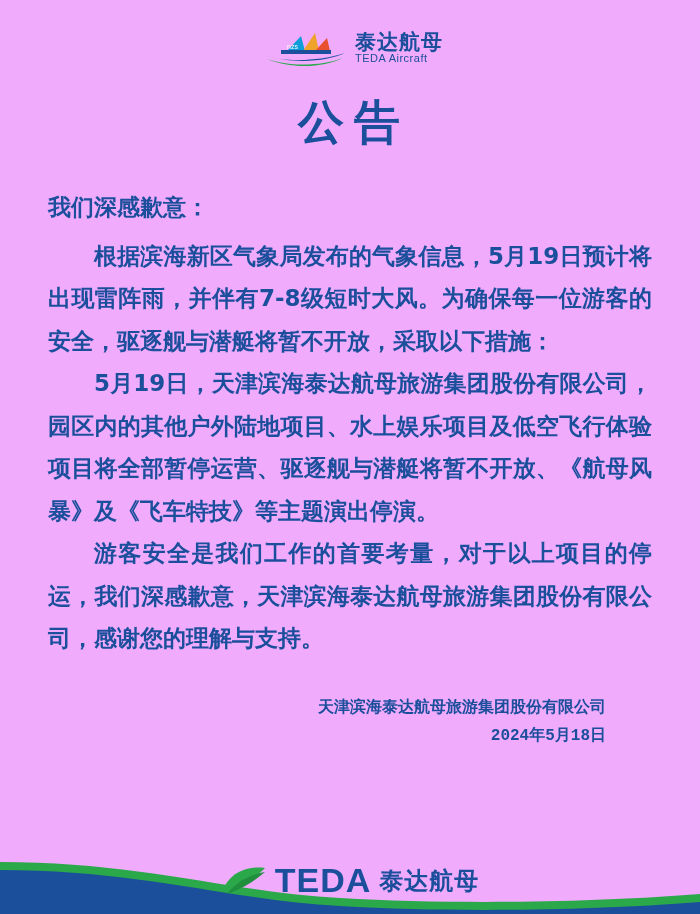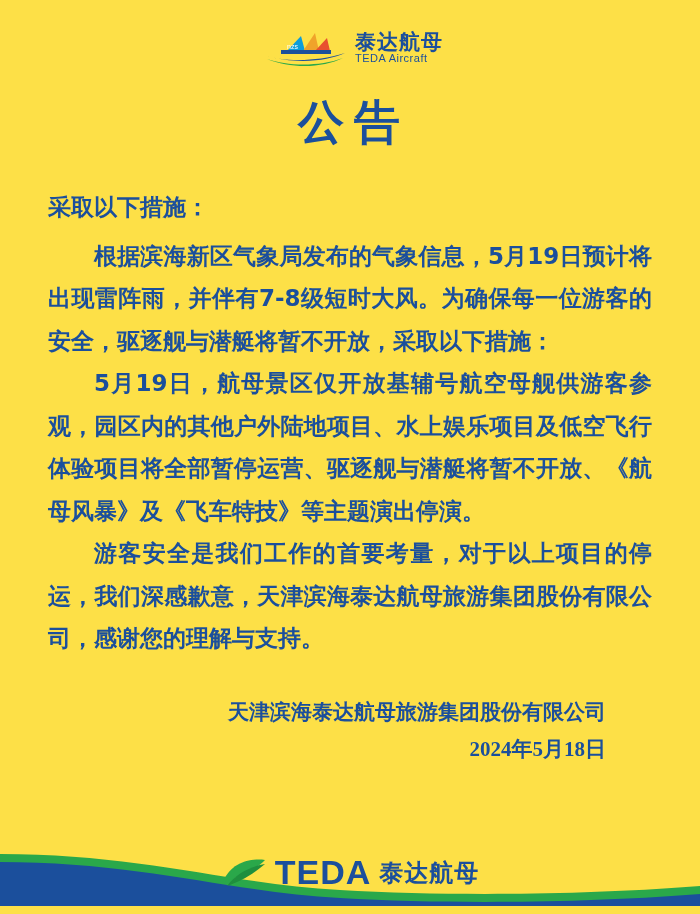--- a/index.html
+++ b/index.html
@@ -13,21 +13,21 @@
     font-family: "Liberation Sans", sans-serif;
     color: #1b4f9c;
     overflow: hidden;
     position: relative;
   }
   .page {
     position: relative;
     width: 700px;
     height: 914px;
     box-sizing: border-box;
-    background: #fde047;
+    background: #f0abfc;
   }
 
   
   .header {
     padding-top: 18px;
     display: flex;
     justify-content: center;
     align-items: center;
     height: 60px;
   }
@@ -89,32 +89,32 @@
     margin: 0;
     text-indent: 2em;
     text-align: justify;
   }
 
   
   .signature {
     margin-top: 34px;
     padding-right: 46px;
     text-align: right;
-    font-size: 21px;
+    font-size: 16px;
     font-weight: bold;
     color: #1b4f9c;
     line-height: 1.75;
-    font-family: Liberation Serif, serif;
+    font-family: Liberation Mono, monospace;
   }
 
   
   .footer {
     position: absolute;
     left: 0;
-    bottom: 8px;
+    bottom: 0;
     width: 556px;
     height: 92px;
   }
   .footer-wave {
     position: absolute;
     left: 0;
     bottom: 0;
     width: 700px;
     height: 92px;
   }
@@ -164,23 +164,23 @@
       <div class="logo-text">
         <span class="logo-cn">泰达航母</span>
         <span class="logo-en">TEDA Aircraft</span>
       </div>
     </div>
   </div>
 
   <div class="title">公告</div>
 
   <div class="content">
-    <p class="salutation">采取以下措施：</p>
+    <p class="salutation">我们深感歉意：</p>
     <p class="para">根据滨海新区气象局发布的气象信息，5月19日预计将出现雷阵雨，并伴有7-8级短时大风。为确保每一位游客的安全，驱逐舰与潜艇将暂不开放，采取以下措施：</p>
-    <p class="para">5月19日，航母景区仅开放基辅号航空母舰供游客参观，园区内的其他户外陆地项目、水上娱乐项目及低空飞行体验项目将全部暂停运营、驱逐舰与潜艇将暂不开放、《航母风暴》及《飞车特技》等主题演出停演。</p>
+    <p class="para">5月19日，天津滨海泰达航母旅游集团股份有限公司，园区内的其他户外陆地项目、水上娱乐项目及低空飞行体验项目将全部暂停运营、驱逐舰与潜艇将暂不开放、《航母风暴》及《飞车特技》等主题演出停演。</p>
     <p class="para">游客安全是我们工作的首要考量，对于以上项目的停运，我们深感歉意，天津滨海泰达航母旅游集团股份有限公司，感谢您的理解与支持。</p>
 
     <div class="signature">
       <div>天津滨海泰达航母旅游集团股份有限公司</div>
       <div>2024年5月18日</div>
     </div>
   </div>
 
   <div class="footer">
     <svg class="footer-wave" viewBox="0 0 700 92" preserveAspectRatio="none" xmlns="http://www.w3.org/2000/svg">

